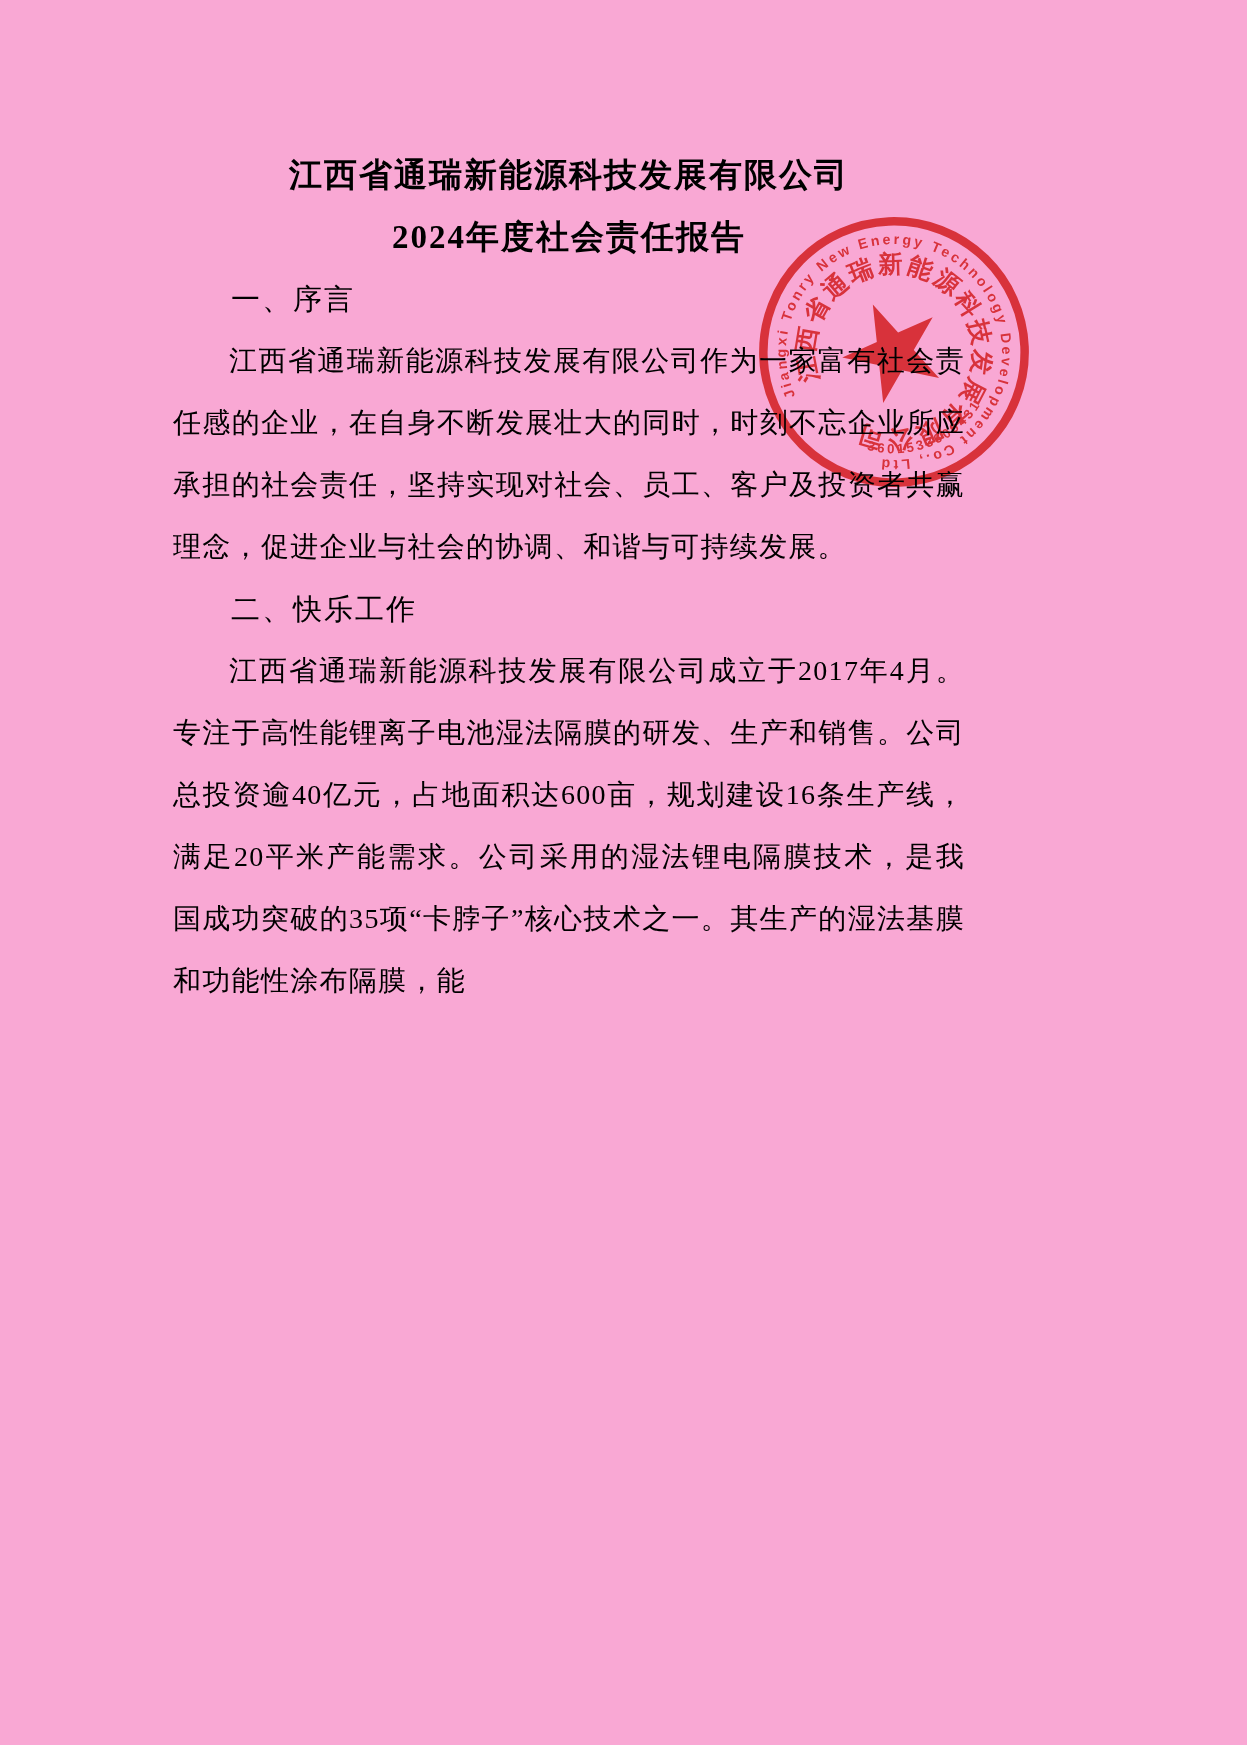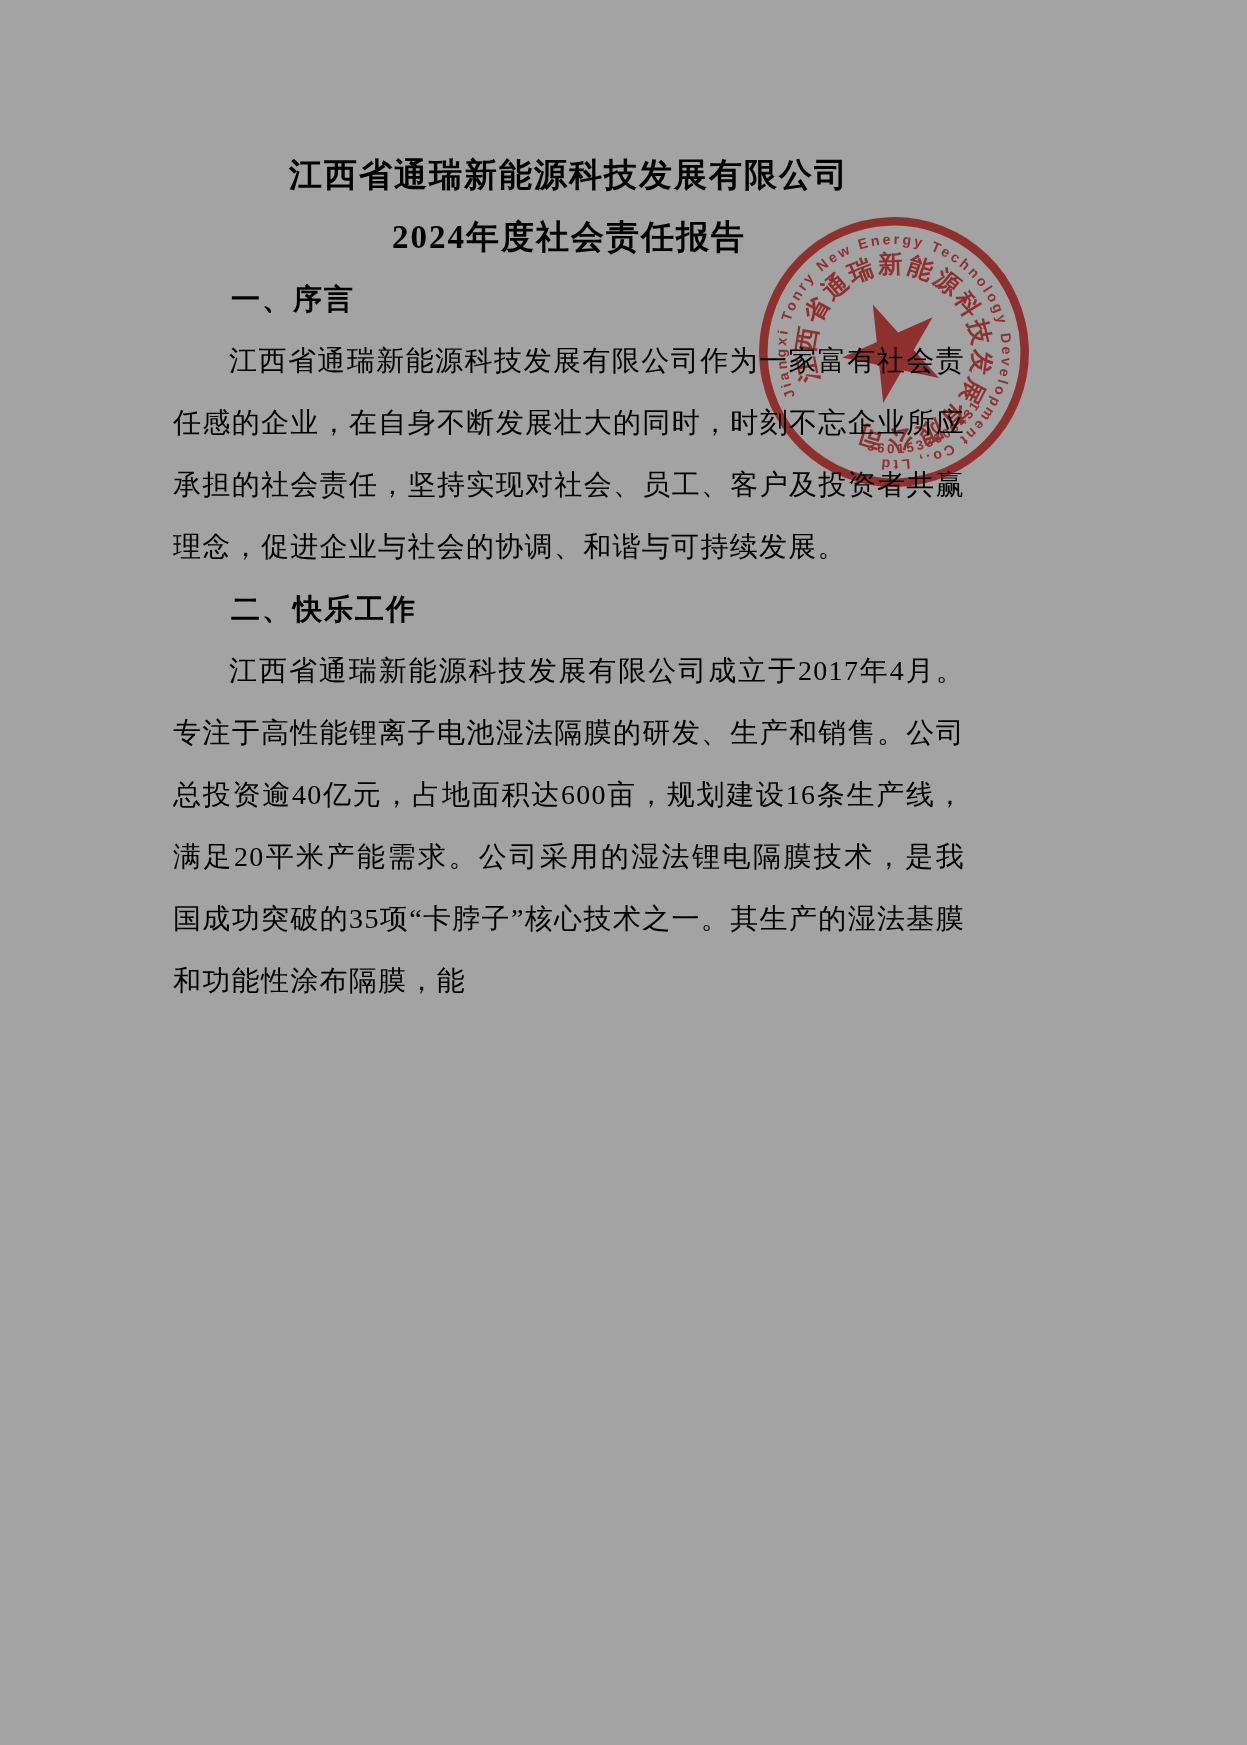--- a/index.html
+++ b/index.html
@@ -1,20 +1,20 @@
 <!DOCTYPE html>
 <html><head>
 <meta charset="utf-8">
 <style>
   html, body { margin: 0; padding: 0; background: #ffffff; }
   .page {
     position: relative;
     width: 1247px;
     height: 1745px;
-    background: #a3a3a3;
+    background: #f9a8d4;
     overflow: hidden;
     color: #000000;
     font-family: "Liberation Serif", "DejaVu Serif", serif;
   }
   .content {
     position: absolute;
     left: 173px;
     top: 144px;
     width: 792px;
   }
@@ -23,21 +23,21 @@
     font-size: 33px;
     font-weight: 700;
     line-height: 62px;
     text-align: center;
     letter-spacing: 2px;
     white-space: nowrap;
   }
   .sec-heading {
     margin: 0;
     font-size: 29px;
-    font-weight: 700;
+    font-weight: 400;
     line-height: 62px;
     text-indent: 2em;
     letter-spacing: 2px;
   }
   .body-para {
     margin: 0;
     font-size: 28px;
     font-weight: 400;
     line-height: 62px;
     text-indent: 2em;

